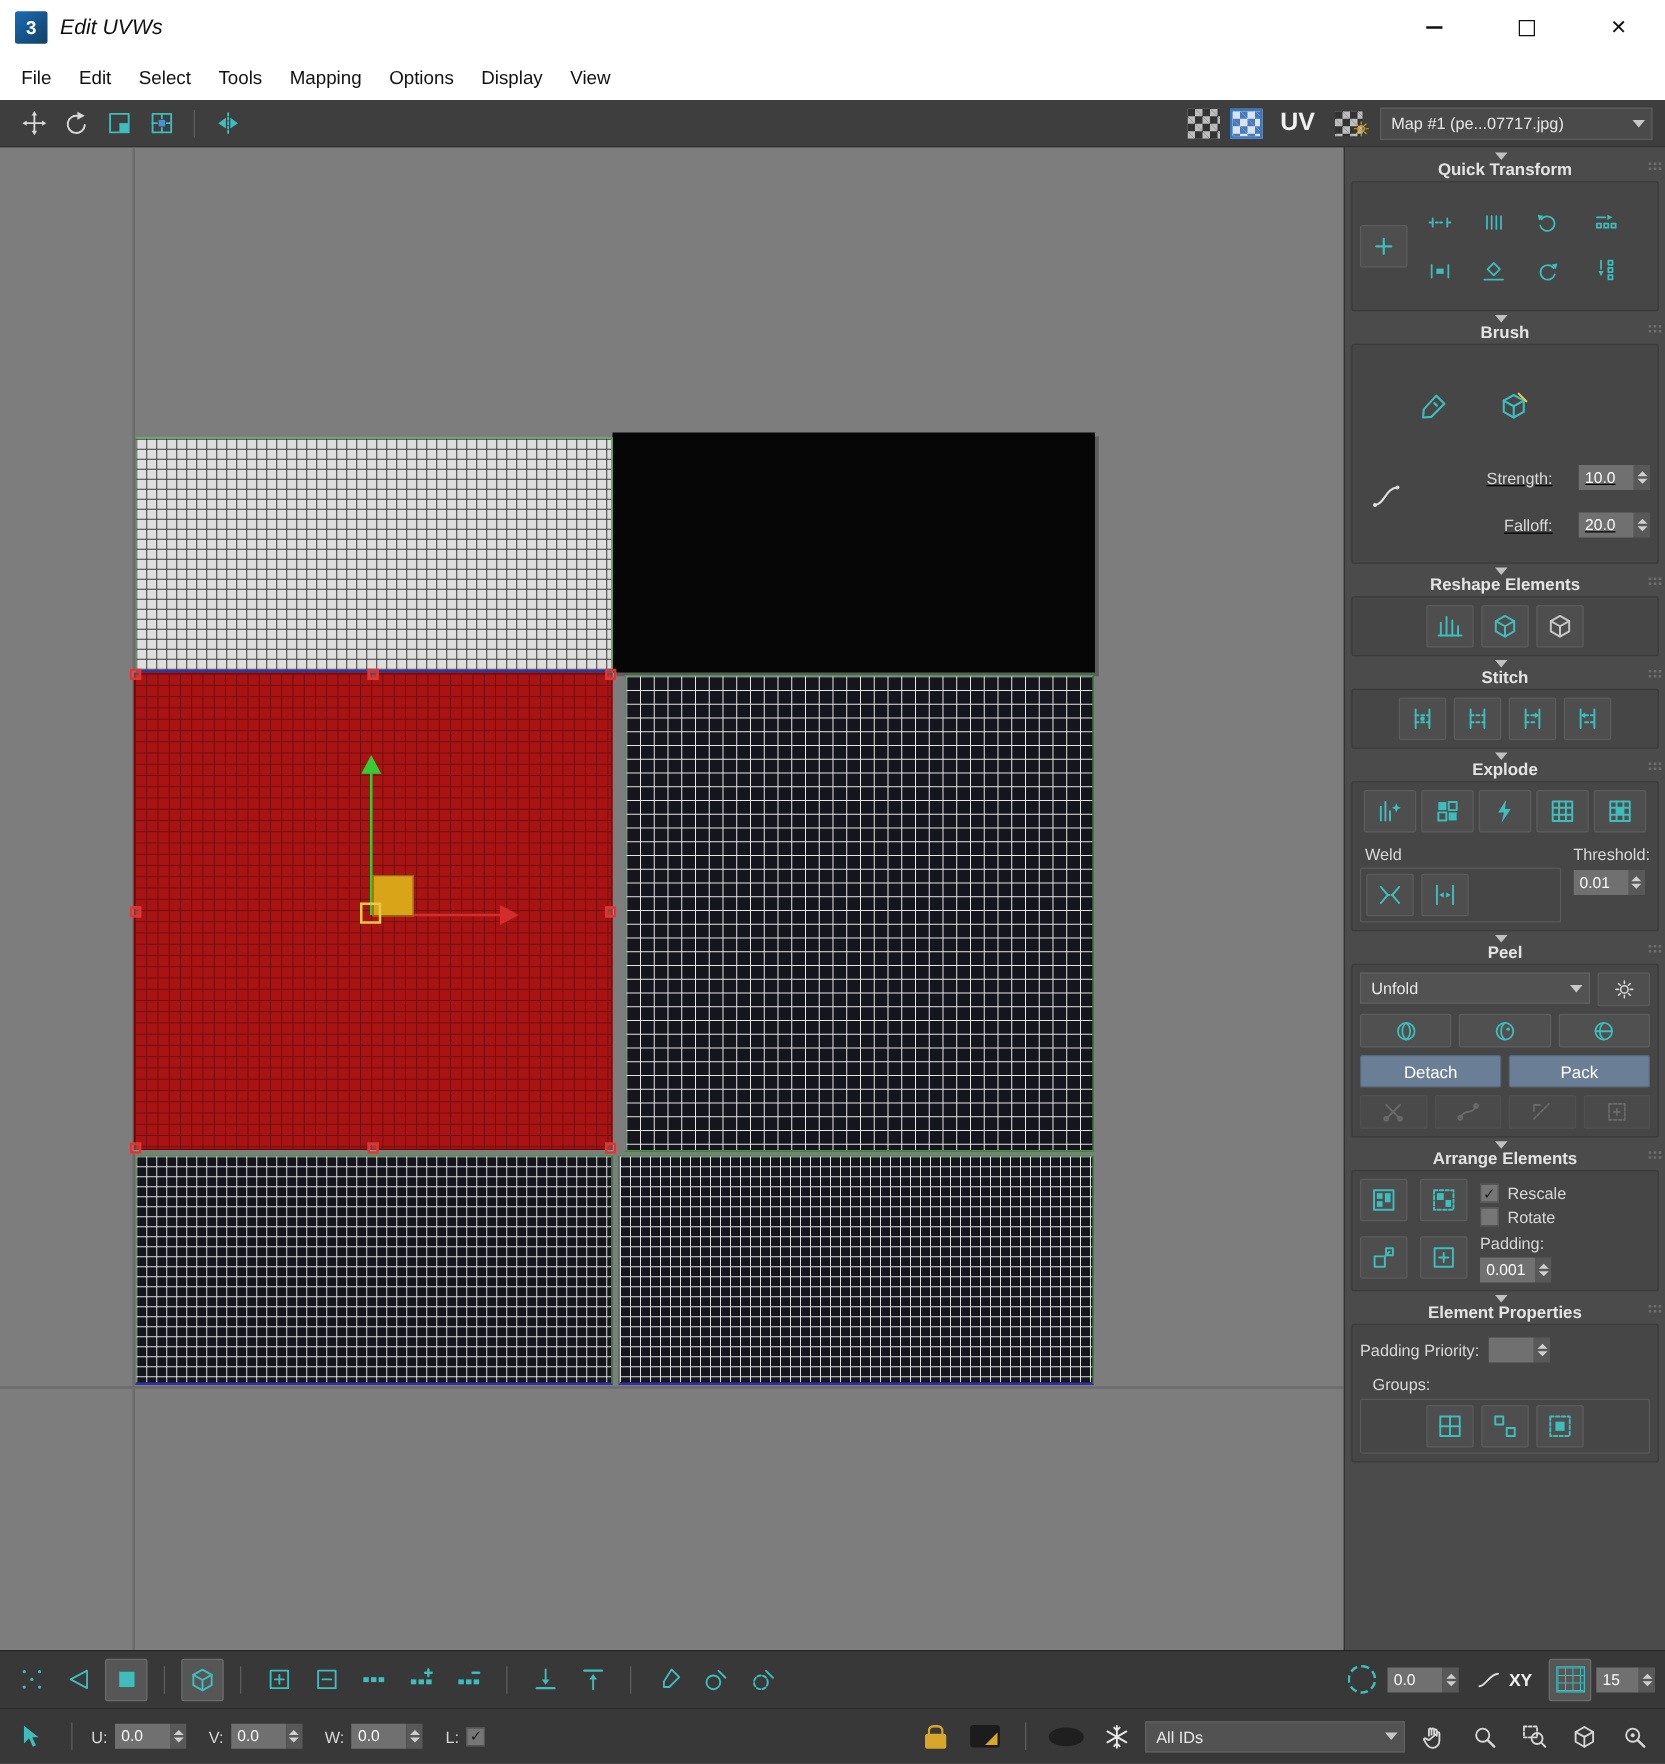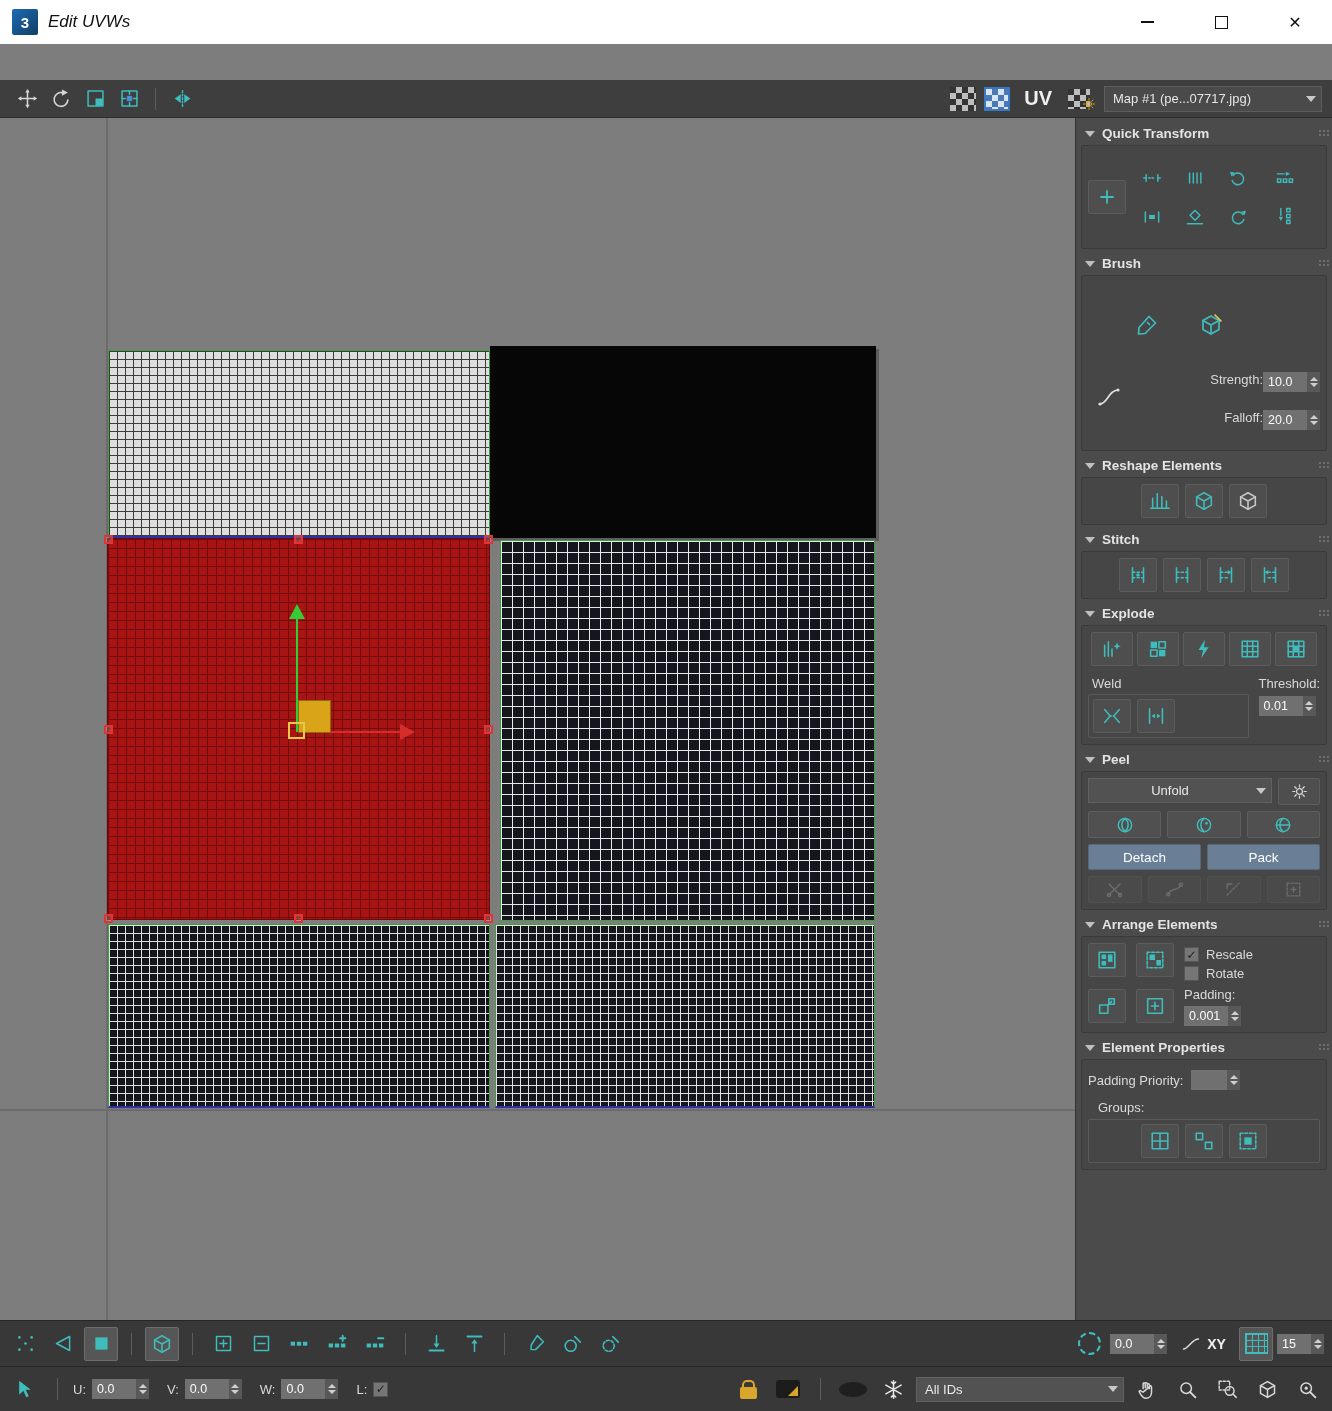--- a/index.html
+++ b/index.html
@@ -63,21 +63,21 @@
   .giz-vline { position:absolute; left:296px; top:500px; width:2px; height:114px; background:#35cb35; }
   .giz-varrow { position:absolute; left:289px; top:486px; width:0; height:0; border-left:8px solid transparent; border-right:8px solid transparent; border-bottom:15px solid #35cb35; }
   .giz-hline { position:absolute; left:298px; top:613px; width:102px; height:2px; background:#d62c2c; }
   .giz-harrow { position:absolute; left:400px; top:606px; width:0; height:0; border-top:8px solid transparent; border-bottom:8px solid transparent; border-left:15px solid #d62c2c; }
   .giz-center { position:absolute; left:298px; top:582px; width:33px; height:33px; background:#d9a418; border:1px solid #8a6a10; }
   .giz-origin { position:absolute; left:288px; top:604px; width:17px; height:17px; border:2px solid #e8c84a; }
 
   
   .sidepanel { position:absolute; left:1075px; right:0; top:0; height:100%; background:#4b4b4b; border-left:1px solid #323232; overflow:hidden; padding:3px 4px; }
   .rollout { margin:1px 1px 3px; }
-  .ro-head { position:relative; display:flex; align-items:center; height:23px; padding:0 4px; color:#e3e3e3; font-weight:bold; font-size:13.5px; }
+  .ro-head { position:relative; display:flex; align-items:center; height:23px; padding:0 4px; color:#e3e3e3; font-weight:bold; font-size:13.5px;flex-direction:column; }
   .tri-ro { width:0; height:0; border-left:5px solid transparent; border-right:5px solid transparent; border-top:6px solid #c0c0c0; margin-right:7px; }
   .grip { position:absolute; right:6px; top:8px; width:2px; height:2px; background:#6f6f6f;
     box-shadow:4px 0 #6f6f6f,8px 0 #6f6f6f,0 4px #6f6f6f,4px 4px #6f6f6f,8px 4px #6f6f6f; }
   .ro-body { background:#464646; border:1px solid #3a3a3a; border-radius:2px; padding:6px; position:relative; }
   .ib { width:38px; height:34px; display:flex; align-items:center; justify-content:center; background:#4e4e4e; border:1px solid #5c5c5c; border-radius:2px; color:#3fbcbc; }
   .ib.flat { background:transparent; border-color:transparent; }
   .dim { opacity:.45; }
   .lbl { color:#d9d9d9; font-size:13px; }
   .spin { display:inline-flex; height:20px; }
   .spin .val { background:#707070; color:#fafafa; font-size:12.5px; line-height:18px; padding:1px 5px; min-width:44px; }
@@ -96,21 +96,21 @@
   
   .qt-body { display:flex; gap:7px; align-items:center; height:104px; }
   .qt-grid { display:grid; grid-template-columns:repeat(3,38px); grid-auto-rows:34px; gap:5px; }
   .qt-right { display:flex; flex-direction:column; gap:6px; }
   .qt-right .ib { width:42px; height:32px; }
 
   
   .brush-body { height:176px; }
   .brush-icons { position:absolute; left:46px; top:32px; display:flex; gap:26px; }
   .brush-curve { position:absolute; left:8px; top:104px; }
-  .val-row { position:absolute; right:6px; display:flex; align-items:flex-start; gap:0; }
+  .val-row { position:absolute; right:6px; display:flex; align-items:center; gap:21px;text-decoration:underline; }
 
   
   .icon-row { display:flex; gap:6px; justify-content:center; }
 
   
   .weld-flex { display:flex; gap:10px; margin-top:6px; }
 
   
   .peel-row { display:flex; gap:6px; margin-top:6px; }
 
@@ -150,20 +150,30 @@
       <div class="wc">
           <span class="glyph-min"></span>
         </div>
       <div class="wc">
           <span class="glyph-max"></span>
         </div>
       <div class="wc">✕</div>
     </div>
   </div>
 
+  <div class="menubar">
+    <div class="menu-item">File</div>
+    <div class="menu-item">Edit</div>
+    <div class="menu-item">Select</div>
+    <div class="menu-item">Tools</div>
+    <div class="menu-item">Mapping</div>
+    <div class="menu-item">Options</div>
+    <div class="menu-item">Display</div>
+    <div class="menu-item">View</div>
+  </div>
 
   <div class="toolbar">
     <div class="tbtn white-ic">
       <svg class="si" width="21" height="21" viewBox="0 0 24 24">
           <path d="M12 5v14M5 12h14"></path>
           <path fill="currentColor" stroke="none" d="M12 1 9.5 5h5zM12 23 9.5 19h5zM1 12l4-2.5v5zM23 12l-4-2.5v5z"></path>
         </svg>
     </div>
     <div class="tbtn white-ic">
       <svg class="si" width="22" height="22" viewBox="0 0 24 24">
@@ -516,21 +526,21 @@
         </div>
       </div>
 
       <div class="rollout">
         <div class="ro-head">
           <span class="tri-ro"></span>
           <span>Peel</span>
           <span class="grip"></span>
         </div>
         <div class="ro-body">
-          <div class="peel-row" style="margin-top:0;text-align:center;">
+          <div class="peel-row" style="margin-top:0;">
             <div class="dd" style="flex:1">
               <span class="dtext">Unfold</span>
               <span class="darr">
                   <b class="tri-dn"></b>
                 </span>
             </div>
             <div class="ib" style="width:42px;height:27px;color:#d8d8d8">
               <svg class="si" width="17" height="17" viewBox="0 0 24 24">
                   <circle cx="12" cy="12" r="4.2"></circle>
                   <path d="M12 2.5v3M12 18.5v3M2.5 12h3M18.5 12h3M5.3 5.3l2.1 2.1M16.6 16.6l2.1 2.1M18.7 5.3l-2.1 2.1M7.4 16.6l-2.1 2.1"></path>

